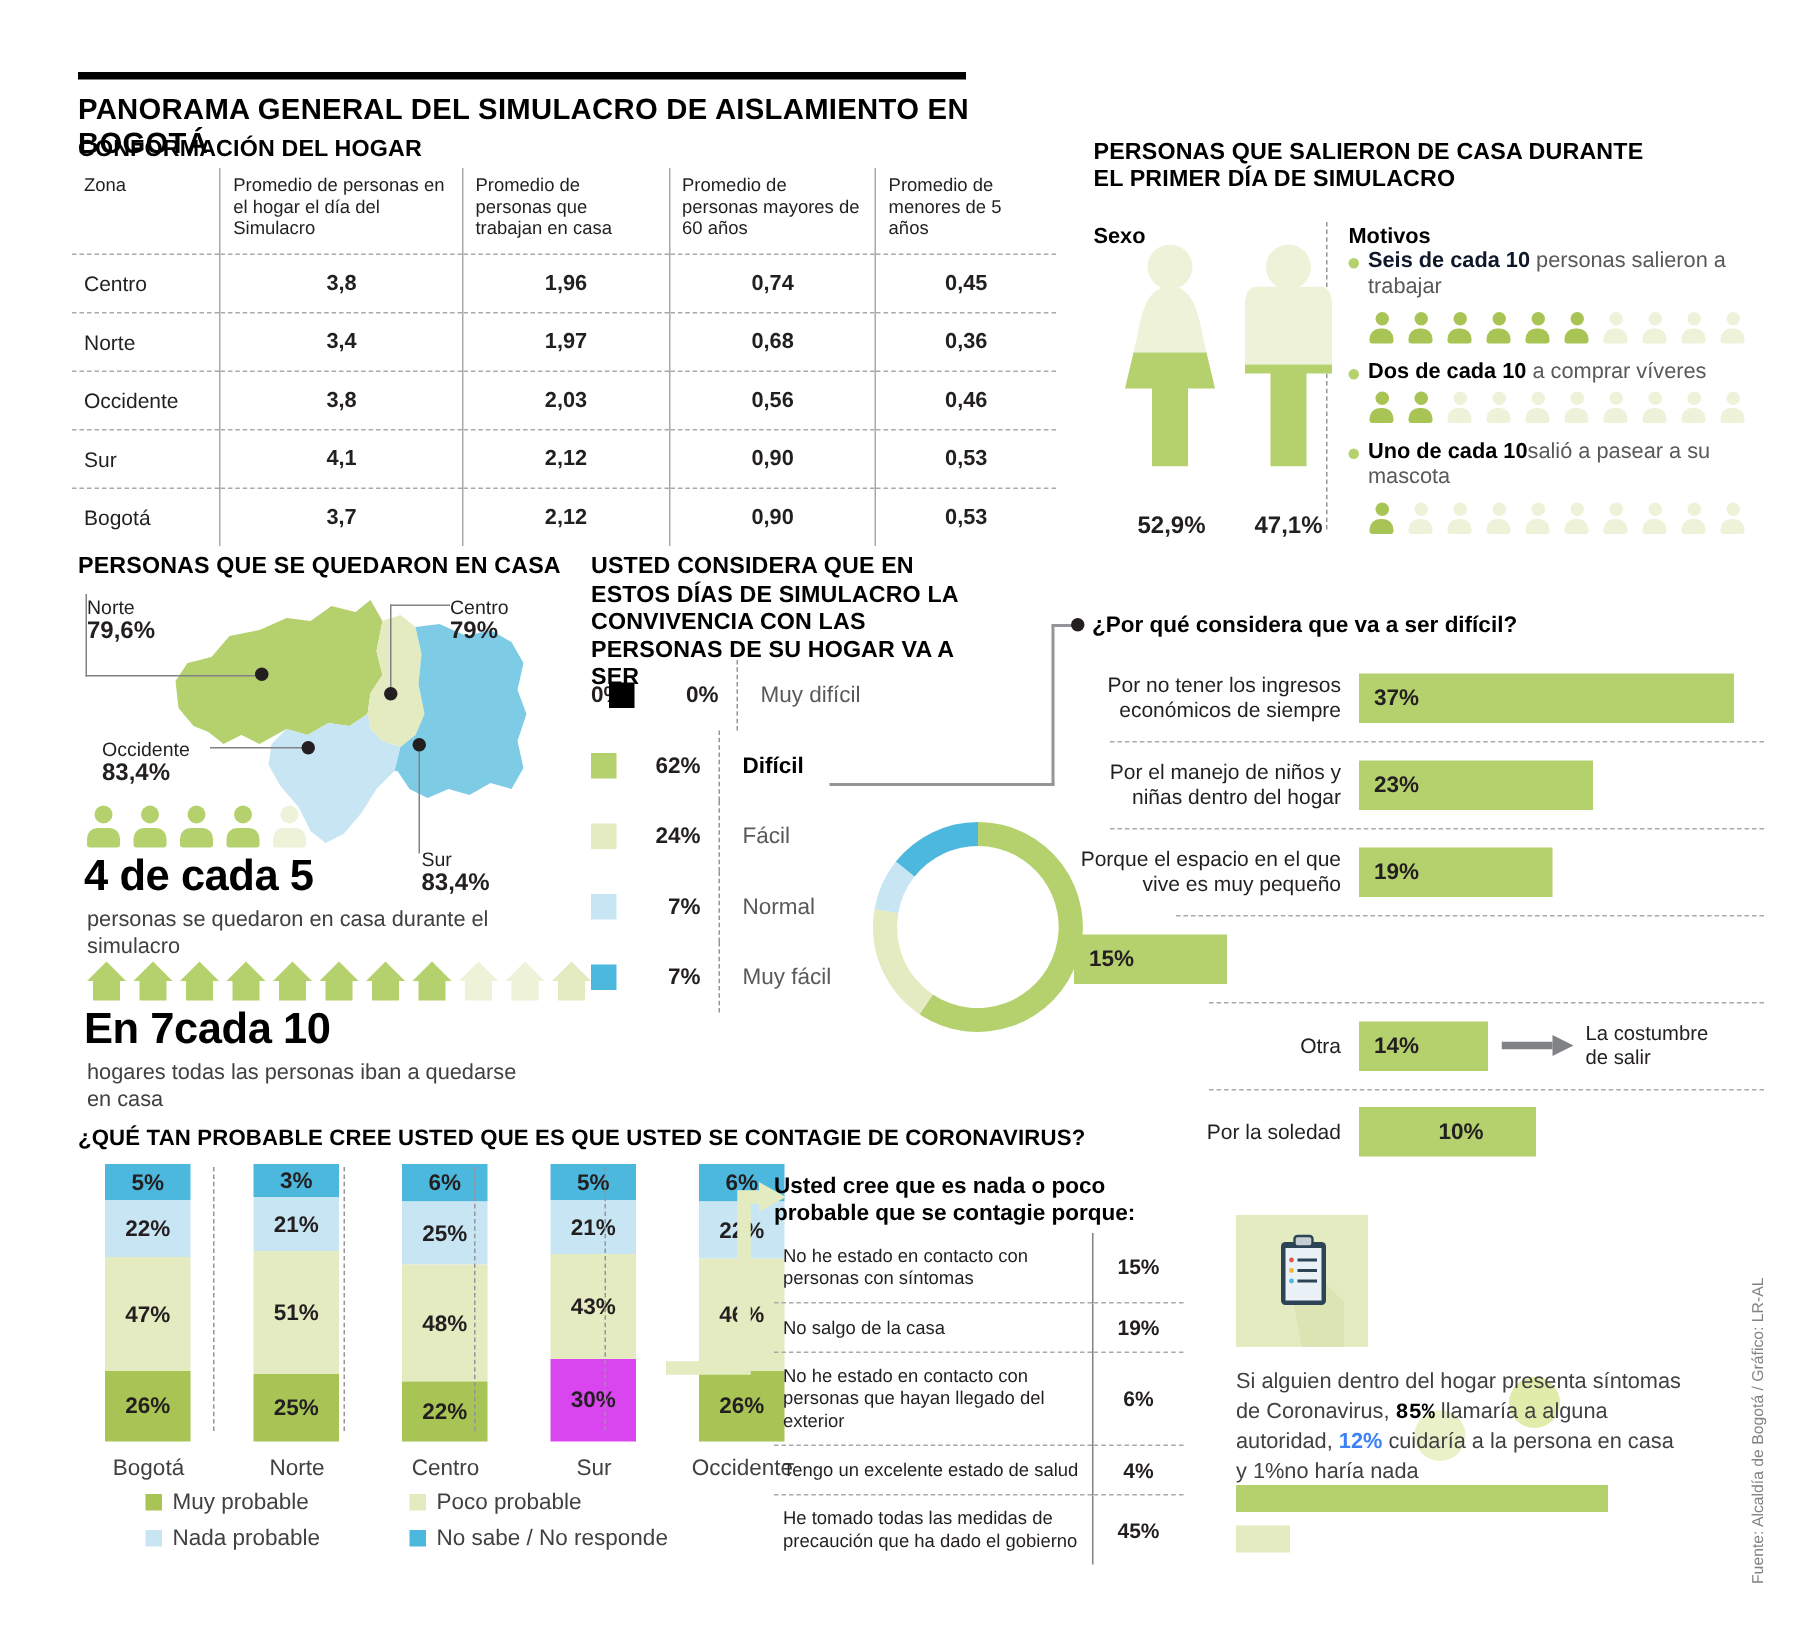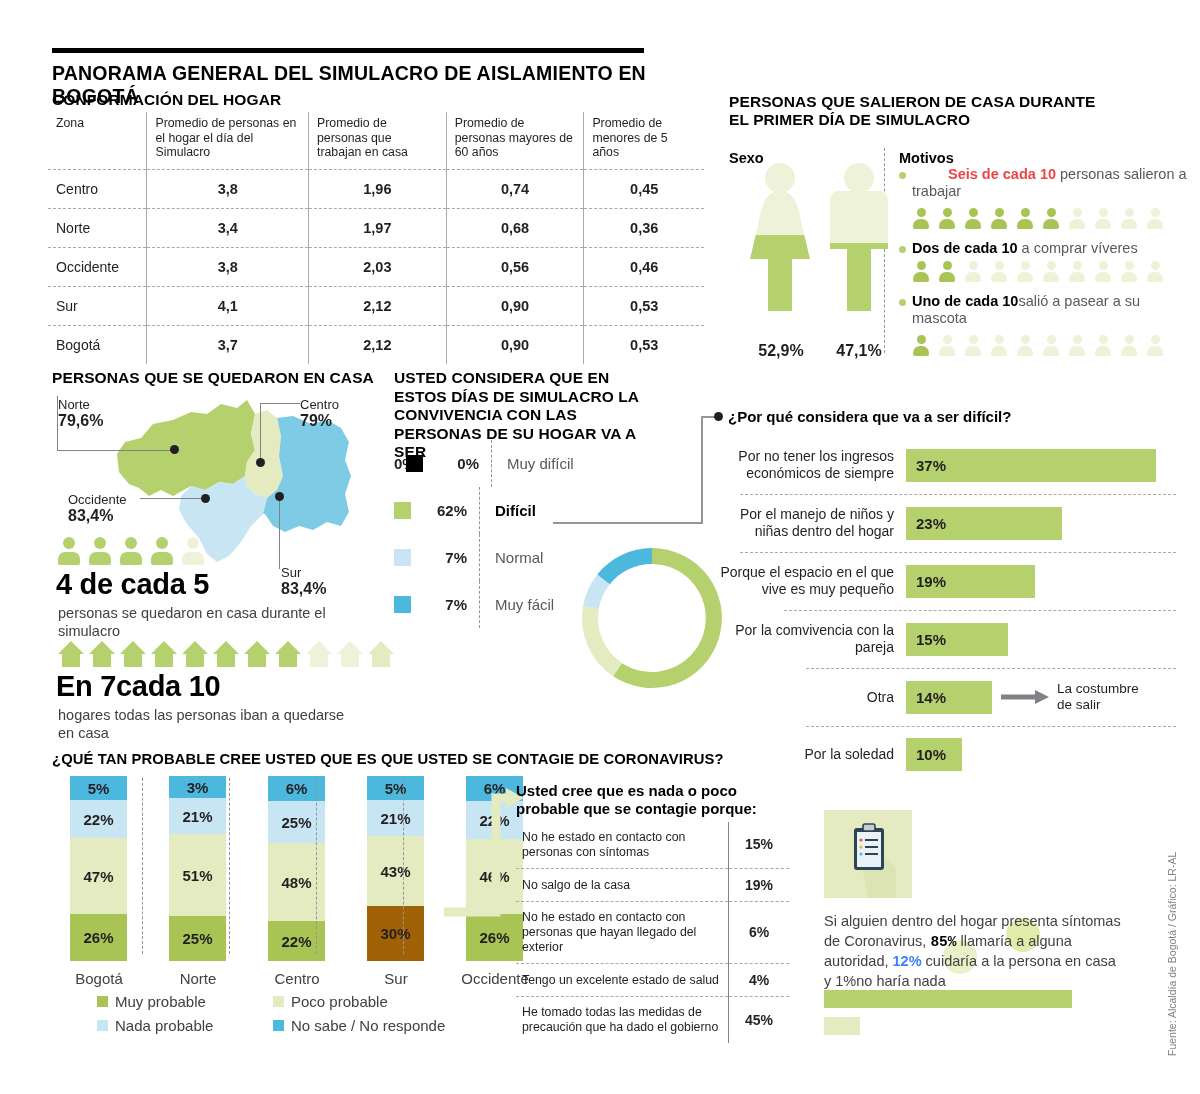--- a/index.html
+++ b/index.html
@@ -183,21 +183,21 @@
       </g>
     </svg>
   </div>
   <div class="abs" style="left:744px;top:342px;width:74px;text-align:center;font-weight:bold;font-size:16px;">52,9%</div>
   <div class="abs" style="left:828px;top:342px;width:62px;text-align:center;font-weight:bold;font-size:16px;">47,1%</div>
 
   <div class="abs" style="left:899px;top:166px;width:290px;">
     <div style="display:flex;align-items:flex-start;">
       <span style="width:7px;height:7px;border-radius:50%;background:#b5d16e;margin-top:6px;margin-right:6px;flex:0 0 7px;"></span>
       <div style="font-size:14.5px;line-height:1.2;color:#58595b;">
-        <b style="color:#ef4444;margin-left:36px;">Seis de cada 10</b><span> personas salieron a trabajar</span>
+        <b style="color:#0f172a;">Seis de cada 10</b><span> personas salieron a trabajar</span>
       </div>
     </div>
   </div>
   <div class="abs" style="left:913px;top:208px;">
     <span class="person" style="margin-right:10px;"><span class="head" style="background:#a8c455"></span><span class="body" style="background:#a8c455"></span></span><span class="person" style="margin-right:10px;"><span class="head" style="background:#a8c455"></span><span class="body" style="background:#a8c455"></span></span><span class="person" style="margin-right:10px;"><span class="head" style="background:#a8c455"></span><span class="body" style="background:#a8c455"></span></span><span class="person" style="margin-right:10px;"><span class="head" style="background:#a8c455"></span><span class="body" style="background:#a8c455"></span></span><span class="person" style="margin-right:10px;"><span class="head" style="background:#a8c455"></span><span class="body" style="background:#a8c455"></span></span><span class="person" style="margin-right:10px;"><span class="head" style="background:#a8c455"></span><span class="body" style="background:#a8c455"></span></span><span class="person" style="margin-right:10px;"><span class="head" style="background:#eef2d8"></span><span class="body" style="background:#eef2d8"></span></span><span class="person" style="margin-right:10px;"><span class="head" style="background:#eef2d8"></span><span class="body" style="background:#eef2d8"></span></span><span class="person" style="margin-right:10px;"><span class="head" style="background:#eef2d8"></span><span class="body" style="background:#eef2d8"></span></span><span class="person"><span class="head" style="background:#eef2d8"></span><span class="body" style="background:#eef2d8"></span></span>
   </div>
 
   <div class="abs" style="left:899px;top:240px;width:290px;">
     <div style="display:flex;align-items:flex-start;">
       <span style="width:7px;height:7px;border-radius:50%;background:#b5d16e;margin-top:6px;margin-right:6px;flex:0 0 7px;"></span>
@@ -288,20 +288,26 @@
       <span class="legdiv"></span>
       <span class="leglab">Muy difícil</span>
     </div>
     <div class="legrow">
       <span class="legsw" style="background:#b5d16e;"></span>
       <span class="legpct">62%</span>
       <span class="legdiv"></span>
       <span class="leglab b">Difícil</span>
     </div>
     <div class="legrow">
+      <span class="legsw" style="background:#e4ebc0;"></span>
+      <span class="legpct">24%</span>
+      <span class="legdiv"></span>
+      <span class="leglab">Fácil</span>
+    </div>
+    <div class="legrow">
       <span class="legsw" style="background:#c8e5f3;"></span>
       <span class="legpct">7%</span>
       <span class="legdiv"></span>
       <span class="leglab">Normal</span>
     </div>
     <div class="legrow">
       <span class="legsw" style="background:#4db8dd;"></span>
       <span class="legpct">7%</span>
       <span class="legdiv"></span>
       <span class="leglab">Muy fácil</span>
@@ -349,21 +355,20 @@
 
     <div class="barrow" style="height:58px;">
       <span class="barlab">Porque el espacio en el que vive es muy pequeño</span>
       <span class="barbox" style="width:129px;">
         <span class="barval">19%</span>
       </span>
     </div>
     <div class="abs bardash" style="left:68px;top:174px;width:392px;"></div>
 
     <div class="barrow" style="height:58px;">
-      <span class="barlab">Por la comvivencia con la pareja</span>
       <span class="barbox" style="width:102px;">
         <span class="barval">15%</span>
       </span>
     </div>
     <div class="abs bardash" style="left:90px;top:232px;width:370px;"></div>
 
     <div class="barrow" style="height:58px;">
       <span class="barlab">Otra</span>
       <span class="barbox" style="width:86px;">
         <span class="barval">14%</span>
@@ -371,21 +376,21 @@
       <svg width="48" height="14" viewBox="0 0 48 14" style="margin-left:9px;">
         <rect x="0" y="4.5" width="34" height="5" fill="#808285"></rect>
         <polygon points="34,0 48,7 34,14" fill="#808285"></polygon>
       </svg>
       <span style="font-size:13.5px;color:#231f20;line-height:1.15;width:82px;margin-left:8px;display:inline-block;">La costumbre de salir</span>
     </div>
     <div class="abs bardash" style="left:90px;top:290px;width:370px;"></div>
 
     <div class="barrow" style="height:56px;">
       <span class="barlab">Por la soledad</span>
-      <span class="barbox" style="width:56px;">
+      <span class="barbox" style="width:75px;padding-left:43px;">
         <span class="barval">10%</span>
       </span>
     </div>
   </div>
 
   <div class="abs secthead" style="left:52px;top:751px;font-size:14.8px;">¿QUÉ TAN PROBABLE CREE USTED QUE ES QUE USTED SE CONTAGIE DE CORONAVIRUS?</div>
 
   <div class="abs" style="left:70px;top:776px;">
     <div style="display:flex;align-items:flex-end;gap:30px;">
 
@@ -462,21 +467,21 @@
               <span>%</span>
             </div>
           <div class="seg" style="height:36px;background:#c8e5f3;">
               <span>21</span>
               <span>%</span>
             </div>
           <div class="seg" style="height:70px;background:#e4ebc0;">
               <span>43</span>
               <span>%</span>
             </div>
-          <div class="seg" style="height:55px;background:#a16207;">
+          <div class="seg" style="height:55px;background:#d946ef;">
               <span>30</span>
               <span>%</span>
             </div>
         </div>
         <div class="stacklab" style="margin-left:-11px;margin-top:9px;">Sur</div>
       </div>
 
       <div>
         <div class="stack">
           <div class="seg" style="height:25px;background:#4db8dd;">

